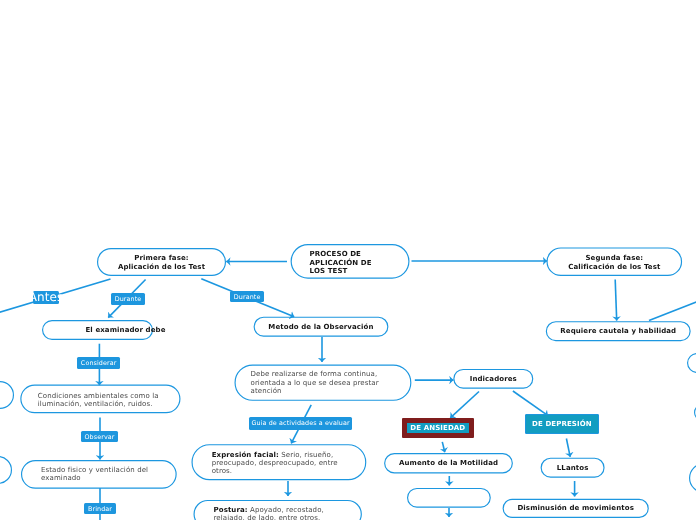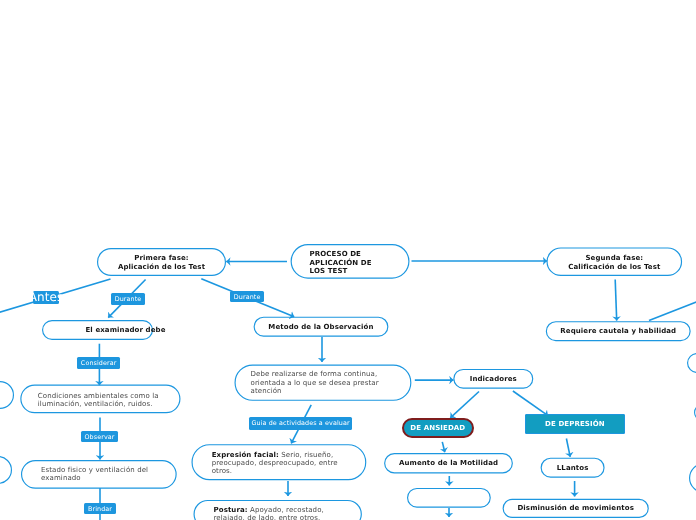--- a/index.html
+++ b/index.html
@@ -53,22 +53,22 @@
   #n-off-r3 {left:689px;  top:463px; width:120px; height:30px;}
 
   
   #b-antes      {left:33px;  top:291px; width:26px;  height:12.5px; font-size:12px;}
   #b-durante1   {left:111.1px;top:292.7px; width:33.8px; height:12.2px; font-size:6.4px;}
   #b-durante2   {left:230.4px;top:290.6px; width:33.5px; height:11.9px;   font-size:6.4px;}
   #b-considerar {left:77.3px;top:356.5px; width:42.8px; height:12.2px; font-size:6.4px;}
   #b-observar   {left:81px;  top:431px; width:37px;  height:11px;   font-size:6.4px;}
   #b-brindar    {left:84px;  top:503px; width:32px;  height:11px;   font-size:6.4px;}
   #b-guia       {left:248.9px;top:417.3px; width:103.4px; height:12.4px;   font-size:6.4px;}
-  #b-ansiedad   {left:401.9px;top:417.5px; width:71.8px; height:20.2px;   font-size:7px; font-weight:bold; background:#129dc1; border:2px solid #7f1d1d; border-radius:10px;}
-  #b-depresion  {left:524.9px;top:413.9px; width:100px; height:20.4px;   font-size:7px; font-weight:bold; background:#129dc1; border:1px solid #1d96de; border-radius:1px;}
+  #b-ansiedad   {left:401.9px;top:417.5px; width:71.8px; height:20.2px;   font-size:7px; font-weight:bold; background:#129dc1; border:5px solid #7f1d1d; border-radius:1px;}
+  #b-depresion  {left:524.9px;top:413.9px; width:74px; height:20.4px;   font-size:7px; font-weight:bold; background:#129dc1; border:1px solid #1d96de; border-radius:1px;}
 </style>
 </head>
 <body>
 
 <div id="canvas">
 
   <svg id="edges" viewBox="0 0 696 520" xmlns="http://www.w3.org/2000/svg">
     <g id="node-outlines">
         <rect x="97.58" y="248.57" width="127.85" height="26.85" rx="13.43" fill="#ffffff" stroke="#1c97e0" stroke-width="1.15"></rect>
         <rect x="291.17" y="244.57" width="117.74" height="33.54" rx="16.77" fill="#ffffff" stroke="#1c97e0" stroke-width="1.15"></rect>

